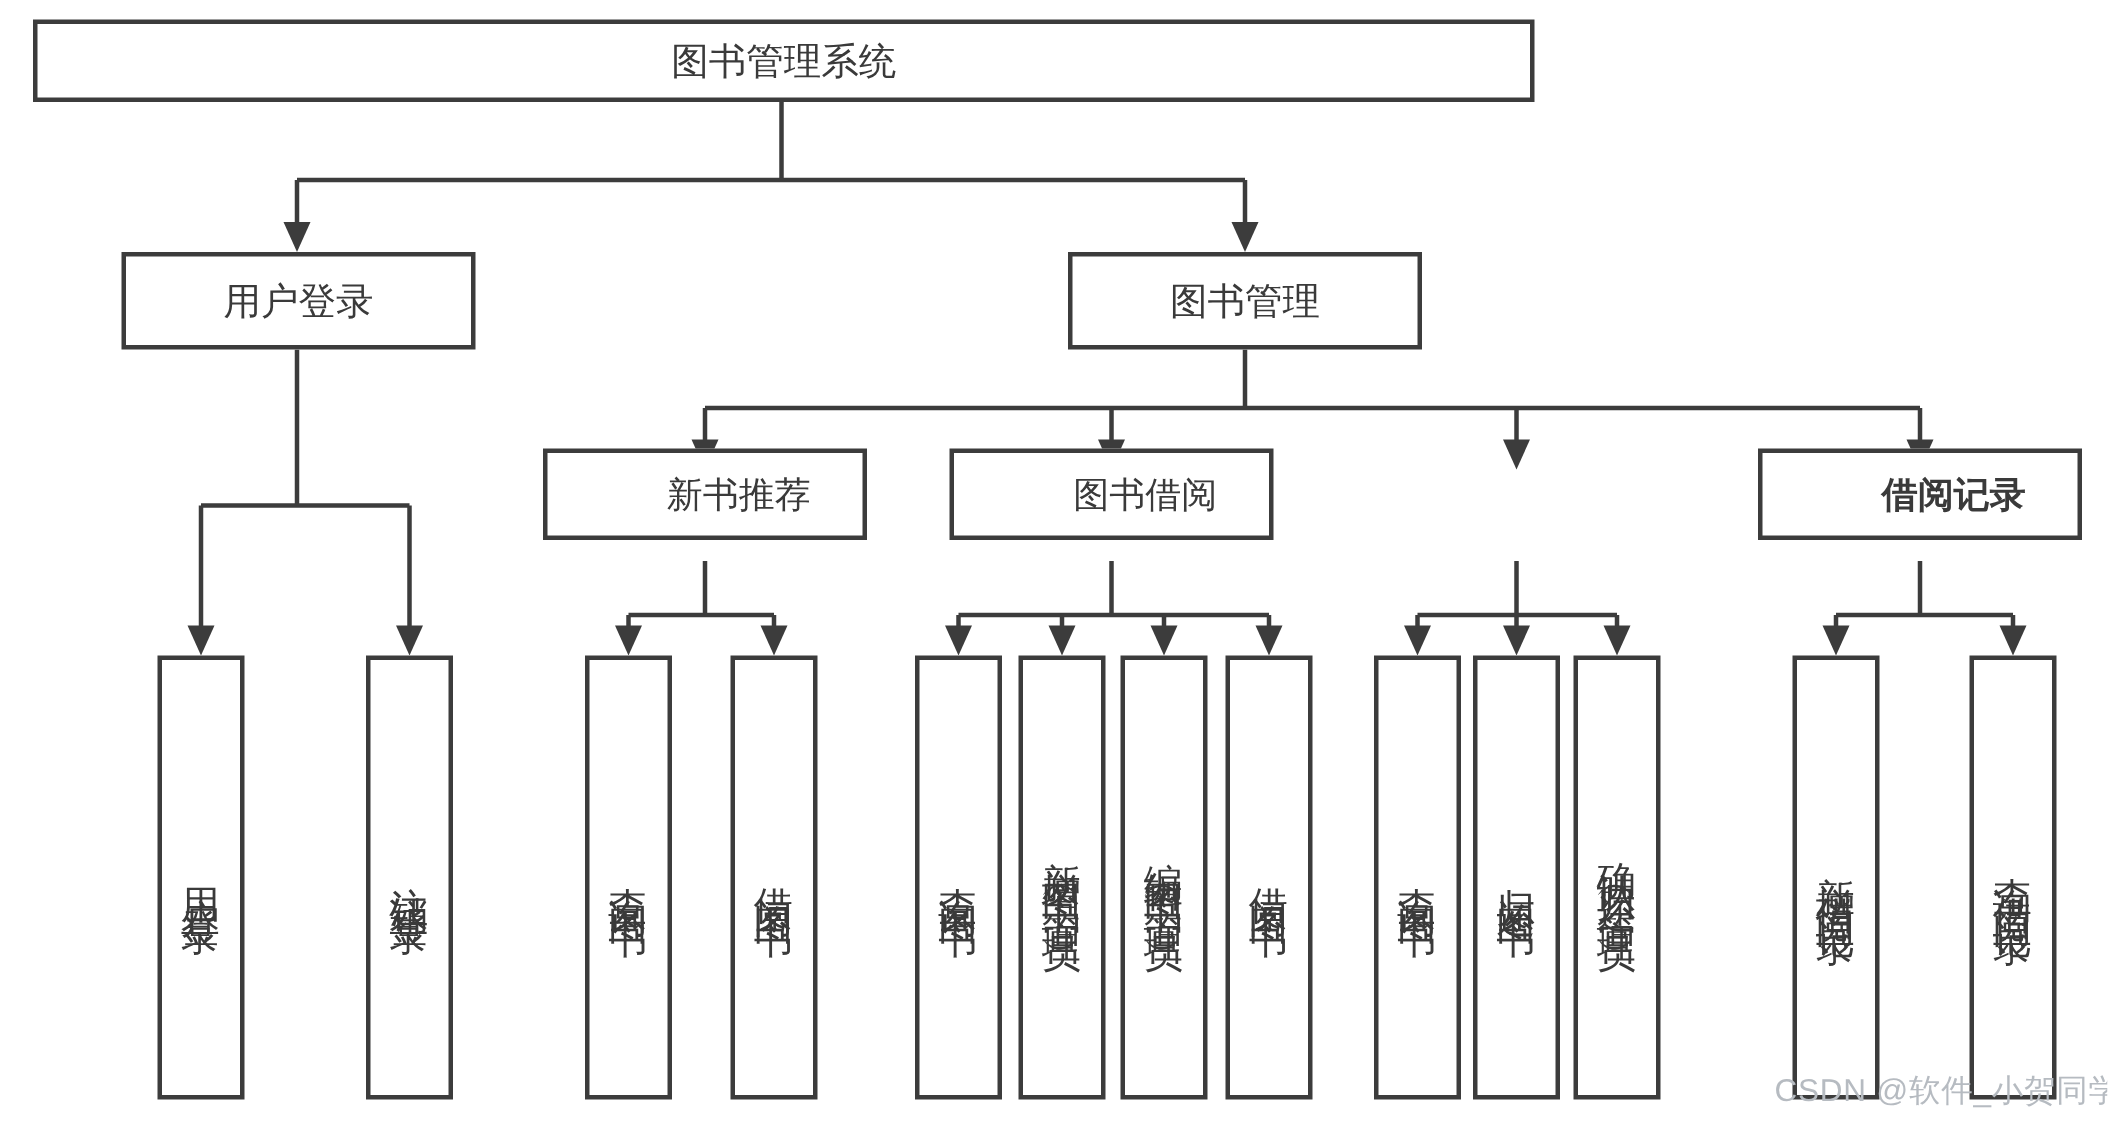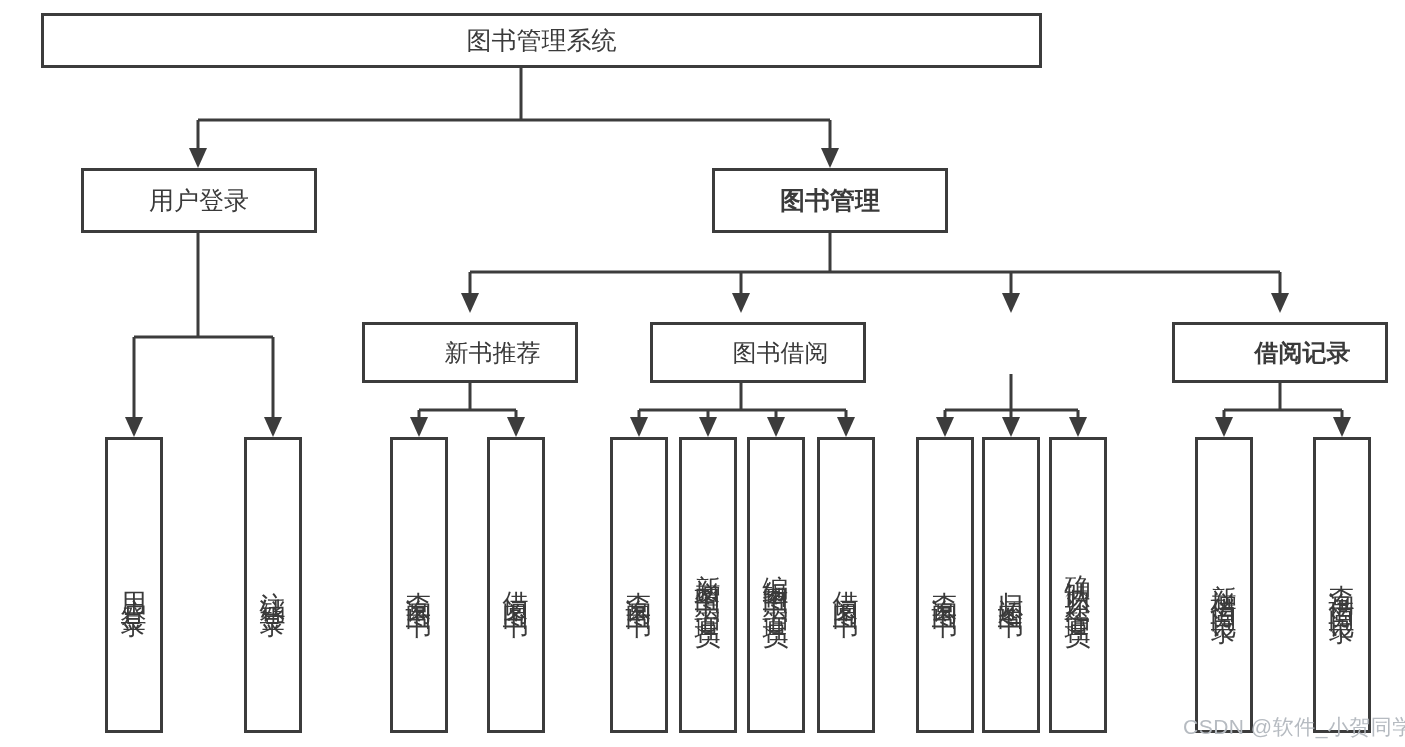--- a/index.html
+++ b/index.html
@@ -28,27 +28,27 @@
     border: 3px solid #3c3c3c;
     background: #ffffff;
     display: flex;
     align-items: center;
     justify-content: center;
     color: #3a3a3a;
   }
   .node .label {
     white-space: nowrap;
   }
-  .root-box    { left: 22px;  top: 13px;  width: 1001px; height: 55px; font-size: 25px; margin-left: 19px; }
+  .root-box    { left: 22px;  top: 13px;  width: 1001px; height: 55px; font-size: 25px; }
   .l1-box      { top: 168px;  width: 236px; height: 65px; font-size: 25px; }
   .l1-a        { left: 81px; }
-  .l1-b        { left: 712px; font-weight: bold; }
-  .l2-box      { top: 322px;  width: 216px; height: 61px; font-size: 24px; padding-left: 45px; }
+  .l1-b        { left: 712px; }
+  .l2-box      { top: 299px;  width: 216px; height: 61px; font-size: 24px; padding-left: 45px; }
   .l2-a        { left: 362px; }
-  .l2-b        { left: 633px; margin-left: 17px; }
+  .l2-b        { left: 633px; }
   .l2-c        { left: 903px; }
   .l2-d        { left: 1172px; font-weight: bold; }
   .leaf {
     top: 437px;
     width: 58px;
     height: 296px;
     font-size: 26px;
     overflow: hidden;
   }
   .leaf .label {

